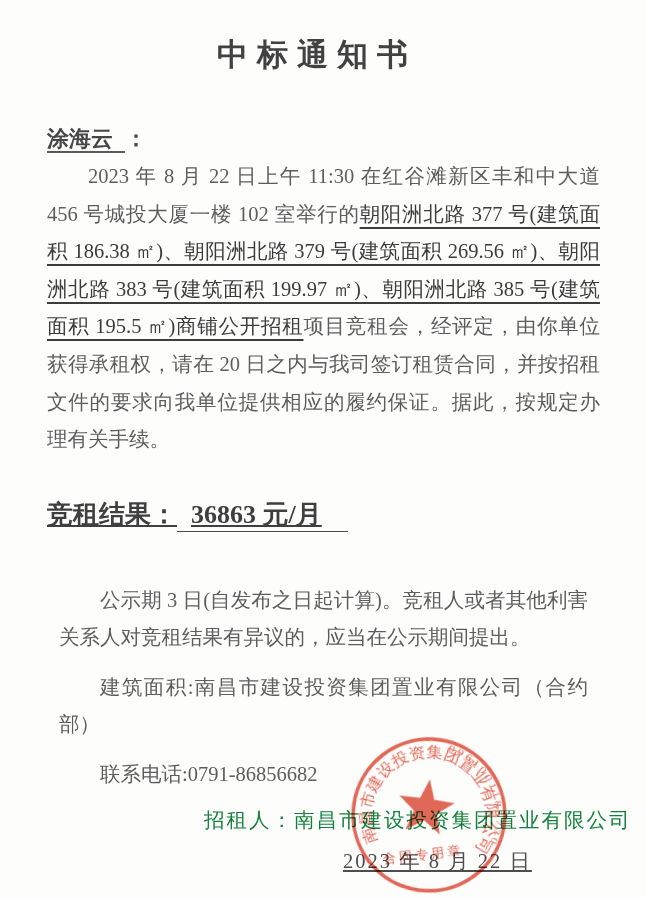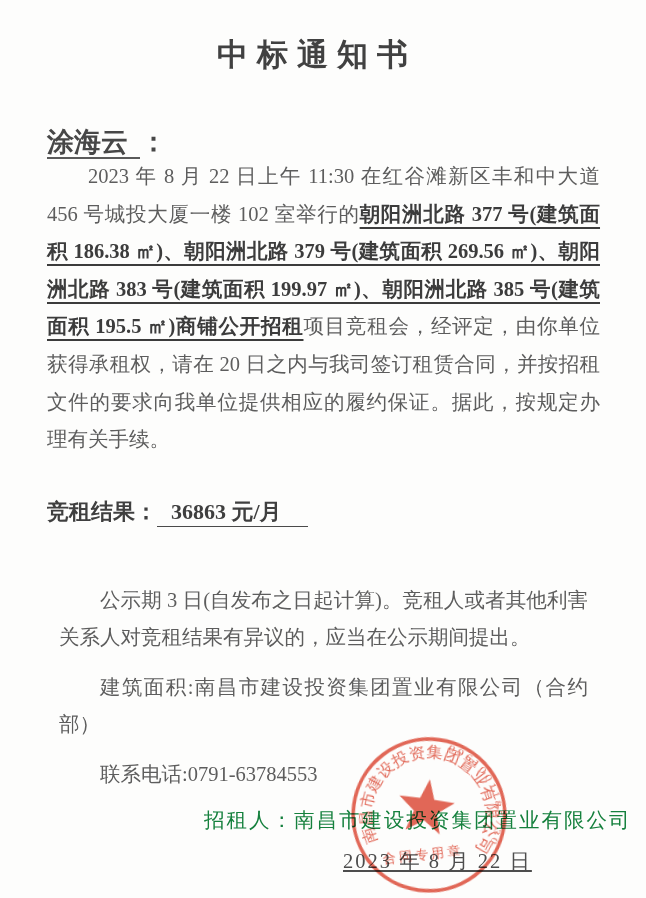--- a/index.html
+++ b/index.html
@@ -24,53 +24,54 @@
     text-align: center;
     font-size: 31px;
     font-weight: 600;
     letter-spacing: 9px;
     color: #414141;
   }
   .addressee {
     position: absolute;
     top: 124px;
     left: 47px;
-    font-size: 27px;
+    font-size: 22px;
     font-weight: bold;
     color: #474747;
   }
   .addressee .name {
     border-bottom: 2px solid #5a5a5a;
     padding-right: 12px;
   }
   .body-main {
     position: absolute;
     top: 158px;
     left: 47px;
     width: 553px;
     font-size: 20.5px;
     line-height: 37.6px;
     text-align: justify;
     text-indent: 2em;
     color: #5d5d5d;
   }
   .seg-strong {
-    font-weight: bold;
+    font-weight: normal;
     color: #3c3c3c;
     text-decoration: underline;
     text-underline-offset: 6px;
     text-decoration-thickness: 1.5px;
   }
   .result-line {
     position: absolute;
     top: 497px;
     left: 47px;
-    font-size: 22px;
+    font-size: 26px;
     font-weight: bold;
     color: #3f3f3f;
+    text-decoration: underline;
   }
   .result-line .value {
     border-bottom: 1.8px solid #4a4a4a;
     padding: 0 26px 2px 14px;
   }
   .body-notice {
     position: absolute;
     top: 570px;
     left: 47px;
     width: 553px;
@@ -135,21 +136,21 @@
     <span>2023 年 8 月 22 日上午 11:30 在红谷滩新区丰和中大道 456 号城投大厦一楼 102 室举行的</span><span class="seg-strong">朝阳洲北路 377 号(建筑面积 186.38 ㎡)、朝阳洲北路 379 号(建筑面积 269.56 ㎡)、朝阳洲北路 383 号(建筑面积 199.97 ㎡)、朝阳洲北路 385 号(建筑面积 195.5 ㎡)商铺公开招租</span><span>项目竞租会，经评定，由你单位获得承租权，请在 20 日之内与我司签订租赁合同，并按招租文件的要求向我单位提供相应的履约保证。据此，按规定办理有关手续。</span>
   </div>
 
   <div class="result-line">
     <span>竞租结果：</span><span class="value">36863 元/月</span>
   </div>
 
   <div class="body-notice">
     <p>公示期 3 日(自发布之日起计算)。竞租人或者其他利害关系人对竞租结果有异议的，应当在公示期间提出。</p>
     <p>建筑面积:南昌市建设投资集团置业有限公司（合约部）</p>
-    <p>联系电话:0791-63784553</p>
+    <p>联系电话:0791-86856682</p>
   </div>
 
   <div class="signer-line">
     <span>招租人：</span><span>南昌市建设投资集团置业有限公司</span>
   </div>
 
   <div class="date-line">2023 年 8 月 22 日</div>
 
   <svg class="seal" viewBox="0 0 184 184">
     <defs>

